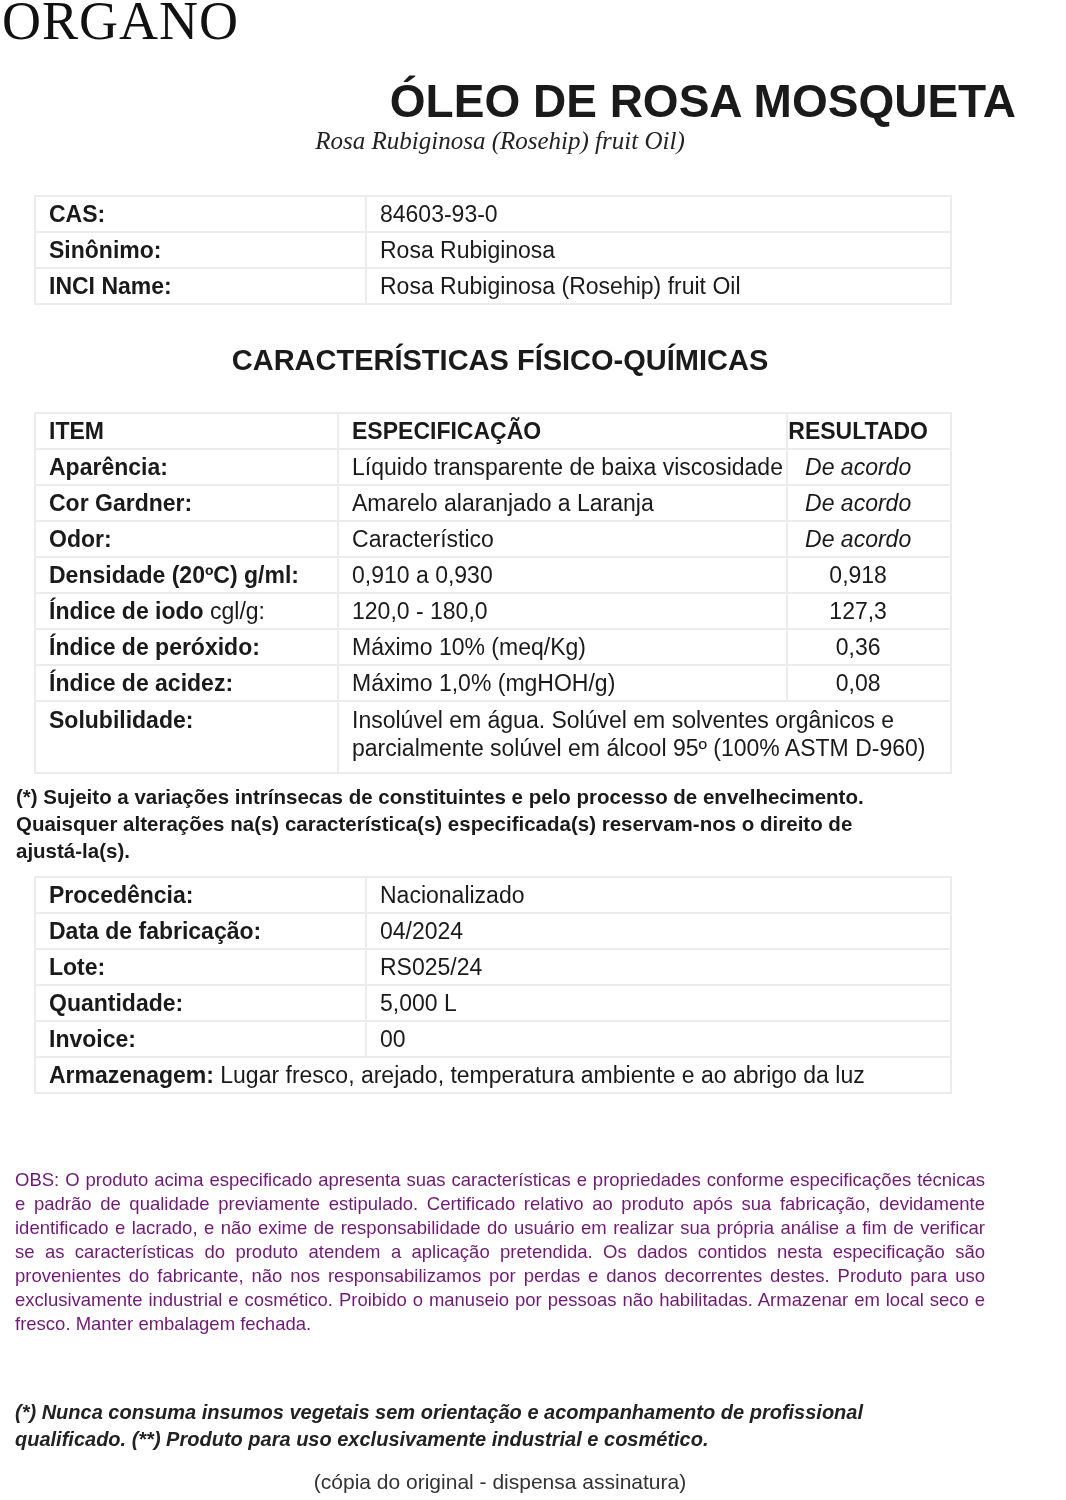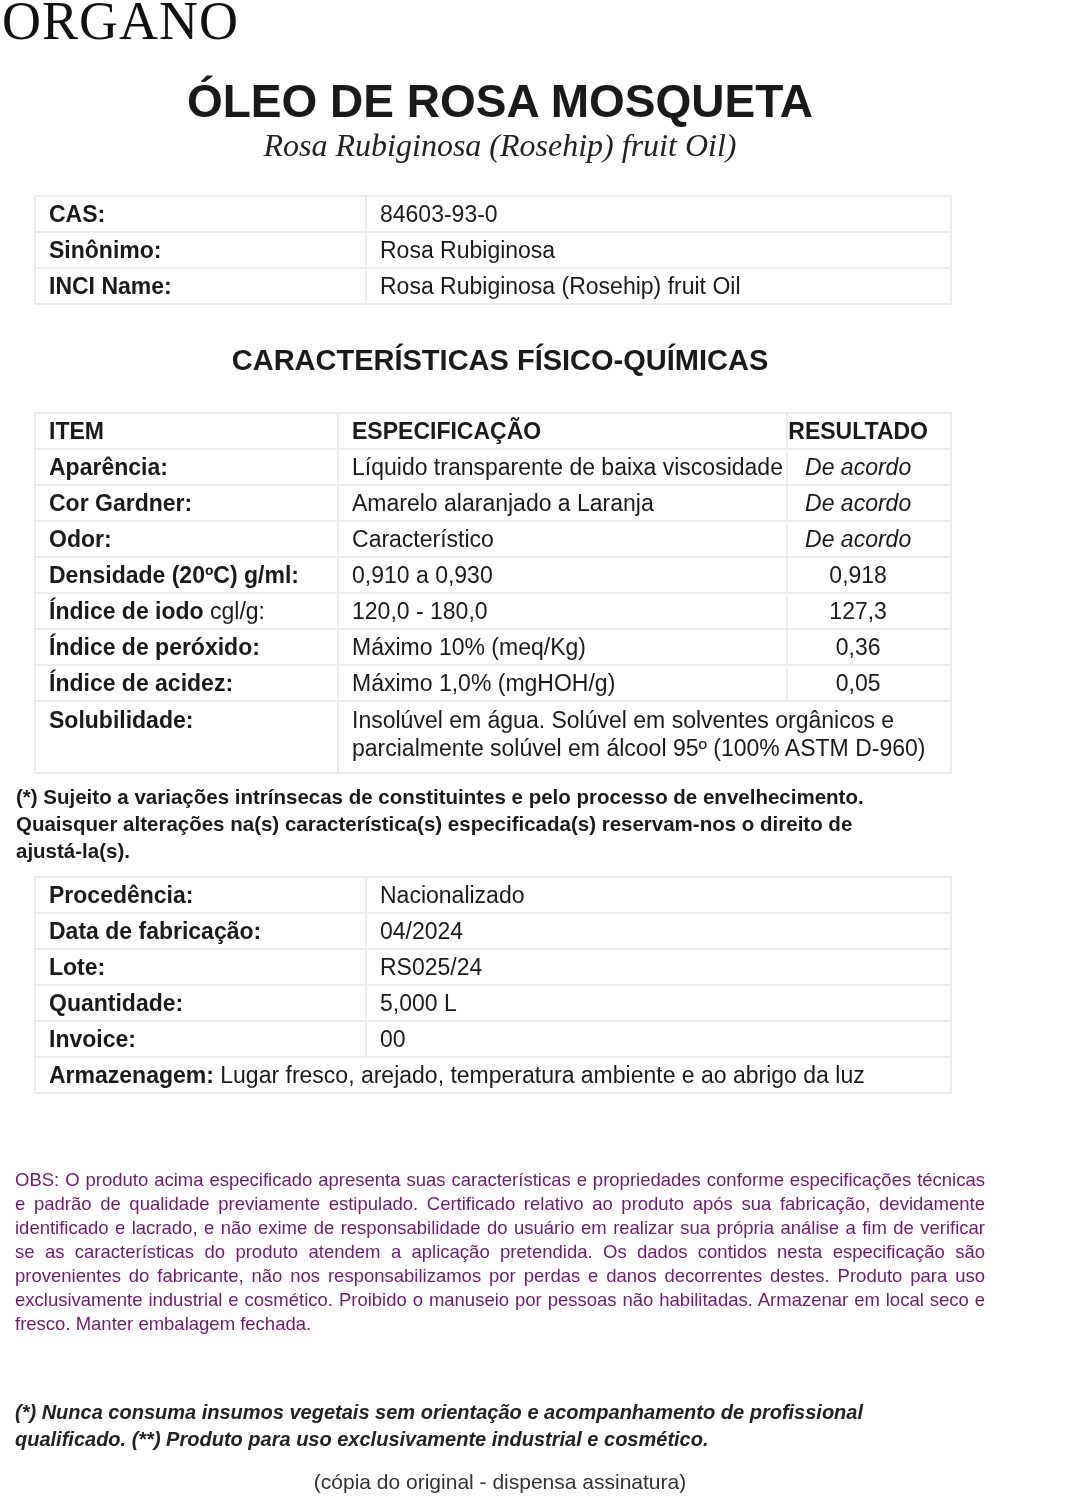--- a/index.html
+++ b/index.html
@@ -1,19 +1,19 @@
 <!DOCTYPE html>
 <html><head>
 <meta charset="utf-8">
 <style>
   html, body { margin:0; padding:0; background:#ffffff; }
   body { width:1066px; height:1500px; position:relative; overflow:hidden; color:#1a1a1a; font-family:"Liberation Sans", sans-serif; }
   .logo { position:absolute; left:2px; top:-6px; font-family:"Liberation Serif", serif; font-size:54px; letter-spacing:1px; color:#111; line-height:1; }
-  .title { position:absolute; left:0; width:1000px; top:74px; text-align:center; font-weight:bold; font-size:46px; color:#1a1a1a; letter-spacing:0px; }
-  .subtitle { position:absolute; left:0; width:1000px; top:127px; text-align:center; font-family:"Liberation Serif", serif; font-style:italic; font-size:32px; color:#222; }
+  .title { position:absolute; left:16px; width:1000px; top:74px; text-align:right; font-weight:bold; font-size:46px; color:#1a1a1a; letter-spacing:0px; }
+  .subtitle { position:absolute; left:0; width:1000px; top:127px; text-align:center; font-family:"Liberation Serif", serif; font-style:italic; font-size:25px; color:#222; }
   table { border-collapse:collapse; position:absolute; left:2px; width:918px;margin-left:32px; }
   td { border:2px solid #ececec; font-size:23px; height:34px; padding:0 0 0 13px; vertical-align:middle; line-height:28px; }
   td.b { font-weight:bold; }
   .t1 { top:195px; }
   .t1 td:first-child { width:316px; }
   .sec { position:absolute; left:0; width:1000px; top:344px; text-align:center; font-weight:bold; font-size:29px; }
   .t2 { top:412px; }
   .t2 td:nth-child(1) { width:316px; }
   .t2 td:nth-child(2) { width:482px; }
   .t2 td.r { text-align:center; padding:0 22px 0 0; }
@@ -87,21 +87,21 @@
     <td class="r">127,3</td>
   </tr>
   <tr>
     <td class="b">Índice de peróxido:</td>
     <td>Máximo 10% (meq/Kg)</td>
     <td class="r">0,36</td>
   </tr>
   <tr>
     <td class="b">Índice de acidez:</td>
     <td>Máximo 1,0% (mgHOH/g)</td>
-    <td class="r">0,05</td>
+    <td class="r">0,08</td>
   </tr>
   <tr class="sol">
     <td class="b top">Solubilidade:</td>
     <td colspan="2" class="top">
       <div>Insolúvel em água. Solúvel em solventes orgânicos e</div>
       <div>parcialmente solúvel em álcool 95º (100% ASTM D-960)</div>
     </td>
   </tr>
 </tbody>
   </table>

